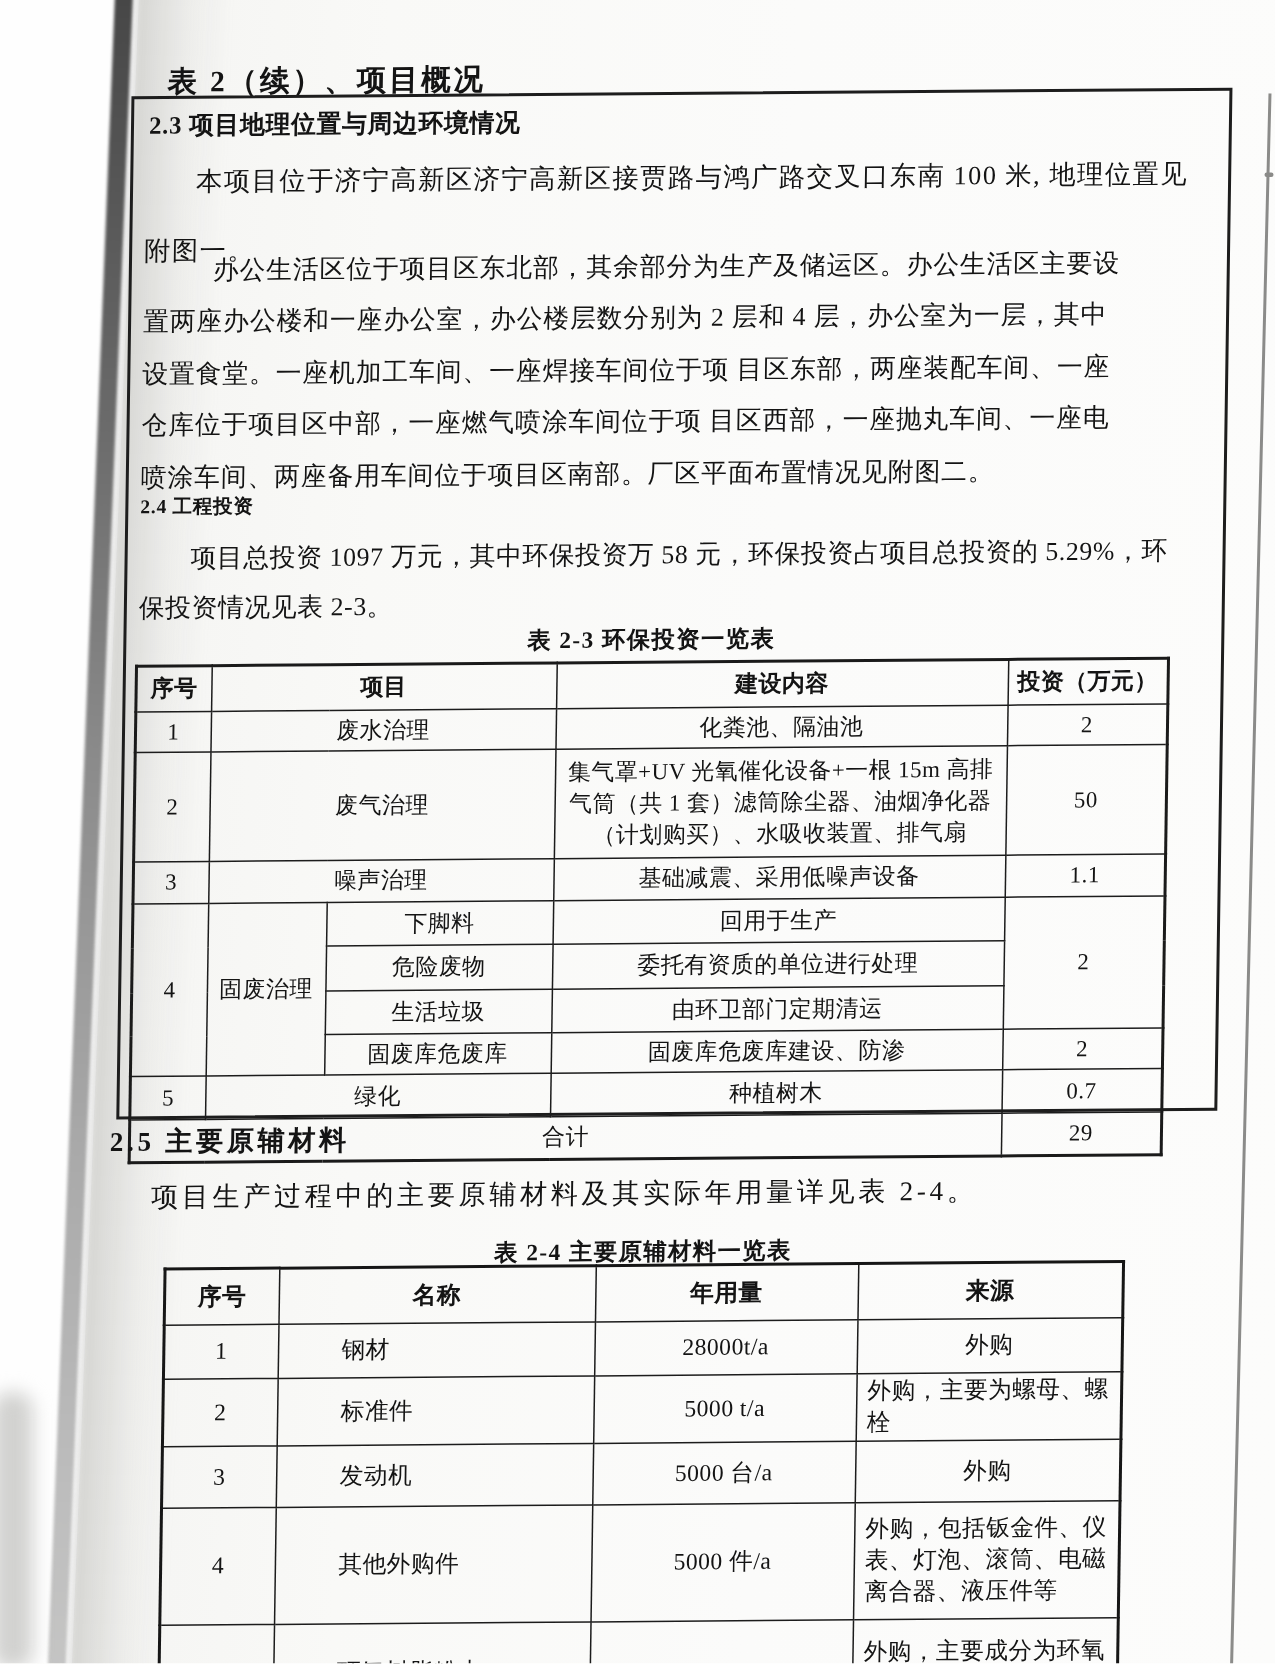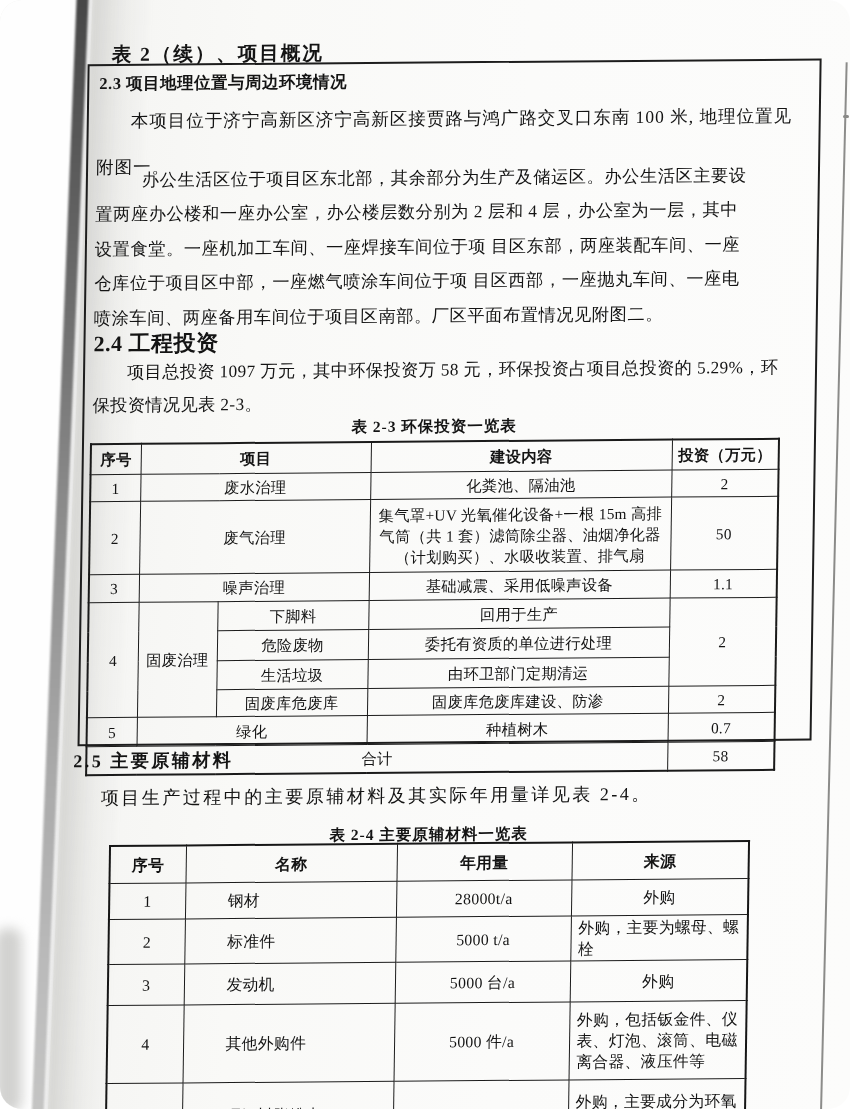--- a/index.html
+++ b/index.html
@@ -5,21 +5,20 @@
   html,body{margin:0;padding:0;}
   body{
     width:850px;height:1109px;overflow:hidden;
     font-family:"Liberation Serif","DejaVu Serif",serif;
     color:#141414;
     background:#ffffff;
   }
   #screen{
     position:relative;width:850px;height:1109px;overflow:hidden;
     background:linear-gradient(92deg,#efefec 0px,#f5f5f3 110px,#f9f9f7 260px,#fbfbfa 60%,#fcfcfb 100%);
-    border-radius:22px;
   }
   
   .left-white{
     position:absolute;left:-34px;top:-20px;width:104px;height:1160px;
     background:#fefefe;transform:rotate(2.3deg);
   }
   .spine-soft{
     position:absolute;left:68px;top:-15px;width:64px;height:1150px;
     background:linear-gradient(to right,rgba(140,140,136,0.30),rgba(160,160,156,0.10) 55%,rgba(160,160,156,0) 100%);
     transform:rotate(2.3deg);filter:blur(3px);
@@ -52,21 +51,21 @@
   #page-title{
     left:112px;top:41px;font-size:19.5px;font-weight:700;letter-spacing:2px;white-space:nowrap;
   }
   #main-box{
     left:88px;top:64px;width:730px;height:678px;
     border:2px solid #1d1d1d;
   }
   #h23{left:100px;top:73px;font-size:16.5px;font-weight:700;letter-spacing:0.5px;white-space:nowrap;}
   #para1{left:98px;top:98px;width:714px;font-size:17.5px;line-height:46px;letter-spacing:1px;}
   #para2{left:98px;top:164px;width:716px;font-size:17.2px;line-height:34.4px;letter-spacing:0.6px;}
-  #h24{left:98px;top:329px;font-size:22px;font-weight:700;letter-spacing:0.5px;white-space:nowrap;}
+  #h24{left:98px;top:329px;font-size:13px;font-weight:700;letter-spacing:0.5px;white-space:nowrap;}
   #para3{left:98px;top:356px;width:716px;font-size:17.2px;line-height:33px;letter-spacing:0.4px;}
   .pline{white-space:nowrap;}
   .ind34{text-indent:34px;}
   .ind46{text-indent:46px;}
   #cap23{left:96px;top:419px;width:688px;text-align:center;font-size:15.5px;font-weight:700;letter-spacing:1px;}
   #cap24{left:121px;top:827px;width:639px;text-align:center;font-size:15.5px;font-weight:700;letter-spacing:1px;}
   #h25{left:84px;top:749px;font-size:18px;font-weight:700;letter-spacing:2.5px;white-space:nowrap;}
   #para4{left:112px;top:786px;font-size:18px;letter-spacing:2.5px;white-space:nowrap;}
   
   table{border-collapse:collapse;table-layout:fixed;}
@@ -193,21 +192,21 @@
         <td>2</td>
       </tr>
       <tr class="t23-r5">
         <td>5</td>
         <td colspan="2">绿化</td>
         <td>种植树木</td>
         <td>0.7</td>
       </tr>
       <tr class="t23-total">
         <td colspan="4">合计</td>
-        <td>58</td>
+        <td>29</td>
       </tr>
     </tbody>
       </table>
 
     <div id="h25" class="abs">2.5 主要原辅材料</div>
     <div id="para4" class="abs">项目生产过程中的主要原辅材料及其实际年用量详见表 2-4。</div>
 
     <div id="cap24" class="abs">表 2-4 主要原辅材料一览表</div>
 
     <table id="table24" class="abs">

